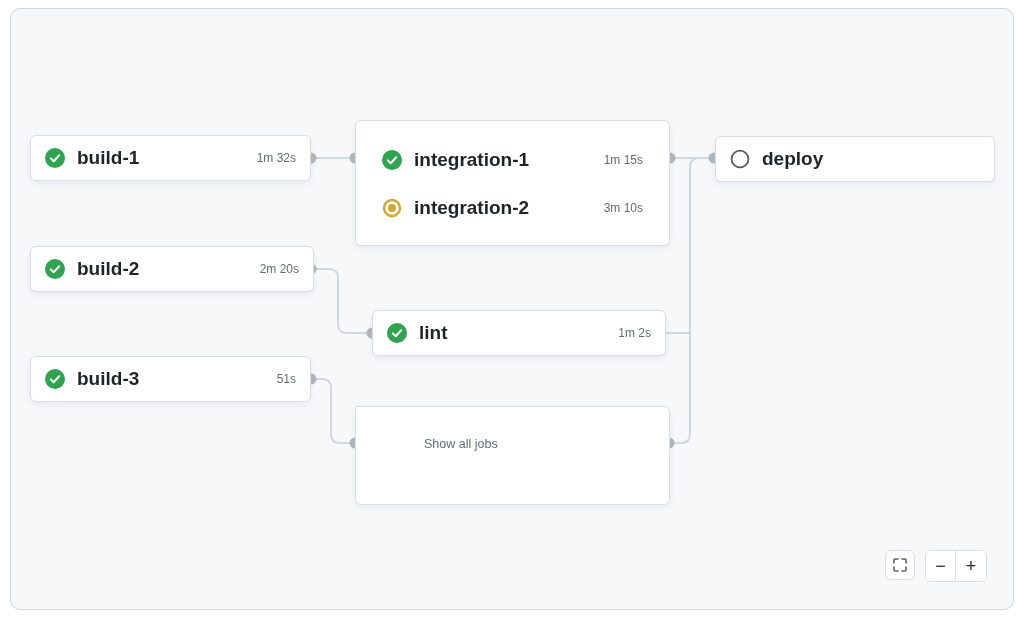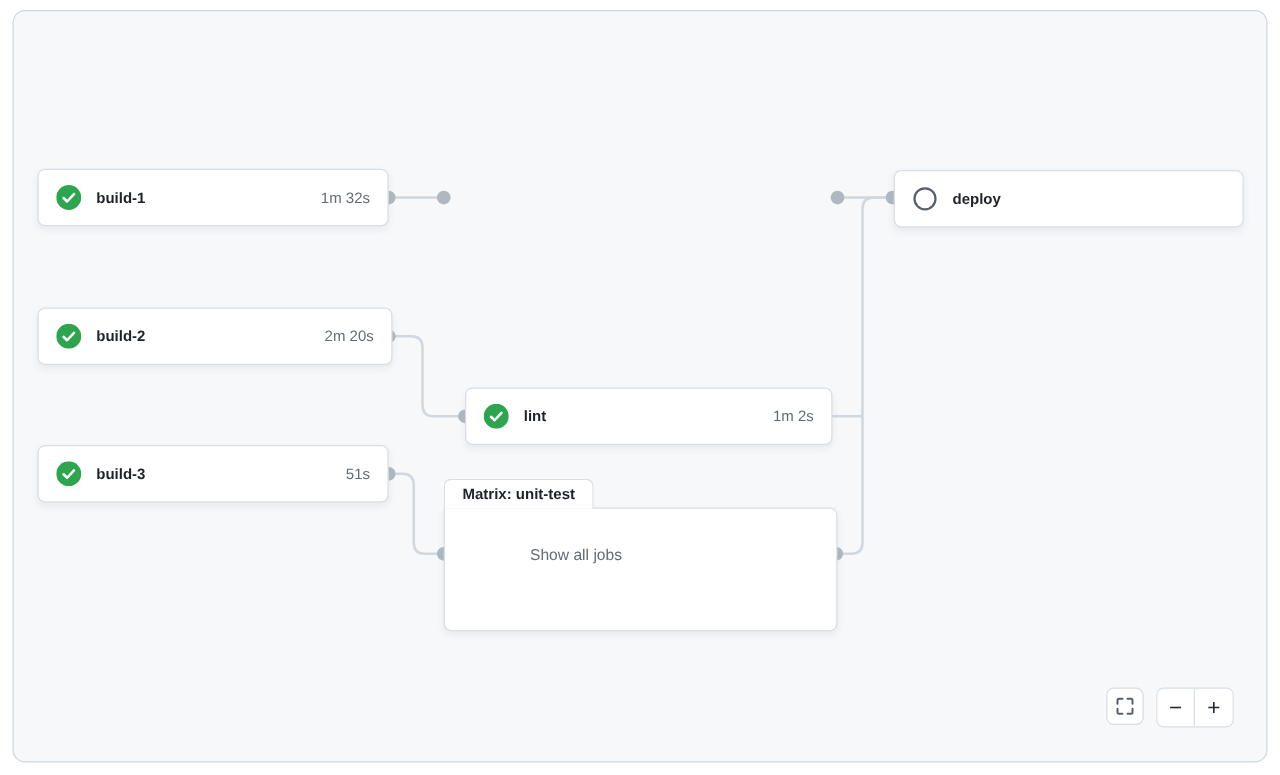--- a/index.html
+++ b/index.html
@@ -36,21 +36,21 @@
     background: #ffffff;
     border: 1px solid #d8dee4;
     border-radius: 6px;
     box-shadow: 0 3px 6px rgba(140,149,159,0.12);
     display: flex; align-items: center;
     height: 46px;
     padding: 0 14px;
     gap: 12px;
     cursor: pointer;
   }
-  .node-label { font-size: 12px; font-weight: 700; color: #1f2328; white-space: nowrap; }
+  .node-label { font-size: 19px; font-weight: 700; color: #1f2328; white-space: nowrap; }
   .node-duration { margin-left: auto; font-size: 12px; color: #636c76; white-space: nowrap; }
 
   .group {
     position: absolute;
     background: #ffffff;
     border: 1px solid #d8dee4;
     border-radius: 6px;
     box-shadow: 0 3px 6px rgba(140,149,159,0.12);
     padding: 15px 16px;
   }
@@ -171,31 +171,48 @@
 
   <div class="node" style="left:30px; top:356px; width:281px;">
     <svg class="status-icon" viewBox="0 0 20 20">
       <circle cx="10" cy="10" r="10" fill="#2da44e"></circle>
       <polyline points="5.8,10.4 8.7,13.2 14.2,7.3" fill="none" stroke="#ffffff" stroke-width="2" stroke-linecap="round" stroke-linejoin="round"></polyline>
     </svg>
     <span class="node-label">build-3</span>
     <span class="node-duration">51s</span>
   </div>
 
+  <div class="group" style="left:355px; top:120px; width:315px; height:126px;">
+    <div class="group-row">
+      <svg class="status-icon" viewBox="0 0 20 20">
+        <circle cx="10" cy="10" r="10" fill="#2da44e"></circle>
+        <polyline points="5.8,10.4 8.7,13.2 14.2,7.3" fill="none" stroke="#ffffff" stroke-width="2" stroke-linecap="round" stroke-linejoin="round"></polyline>
+      </svg>
+      <span class="node-label">integration-1</span>
+      <span class="node-duration">1m 15s</span>
+    </div>
+    <div class="group-row">
+      <svg class="status-icon" viewBox="0 0 20 20">
+        <circle cx="10" cy="10" r="8" fill="none" stroke="#d4a72c" stroke-width="2.4"></circle>
+        <circle cx="10" cy="10" r="4" fill="#d4a72c"></circle>
+      </svg>
+      <span class="node-label">integration-2</span>
+      <span class="node-duration">3m 10s</span>
+    </div>
+  </div>
 
   <div class="node" style="left:372px; top:310px; width:294px;">
     <svg class="status-icon" viewBox="0 0 20 20">
       <circle cx="10" cy="10" r="10" fill="#2da44e"></circle>
       <polyline points="5.8,10.4 8.7,13.2 14.2,7.3" fill="none" stroke="#ffffff" stroke-width="2" stroke-linecap="round" stroke-linejoin="round"></polyline>
     </svg>
     <span class="node-label">lint</span>
     <span class="node-duration">1m 2s</span>
   </div>
 
-  <div class="matrix-tab">Matrix: unit-test</div>
   <div class="matrix-card">
     <button class="matrix-link">Show all jobs</button>
   </div>
 
   <div class="node" style="left:715px; top:136px; width:280px;">
     <svg class="status-icon" viewBox="0 0 20 20">
       <circle cx="10" cy="10" r="8.4" fill="none" stroke="#57606a" stroke-width="1.8"></circle>
     </svg>
     <span class="node-label">deploy</span>
     <span class="node-duration"></span>

